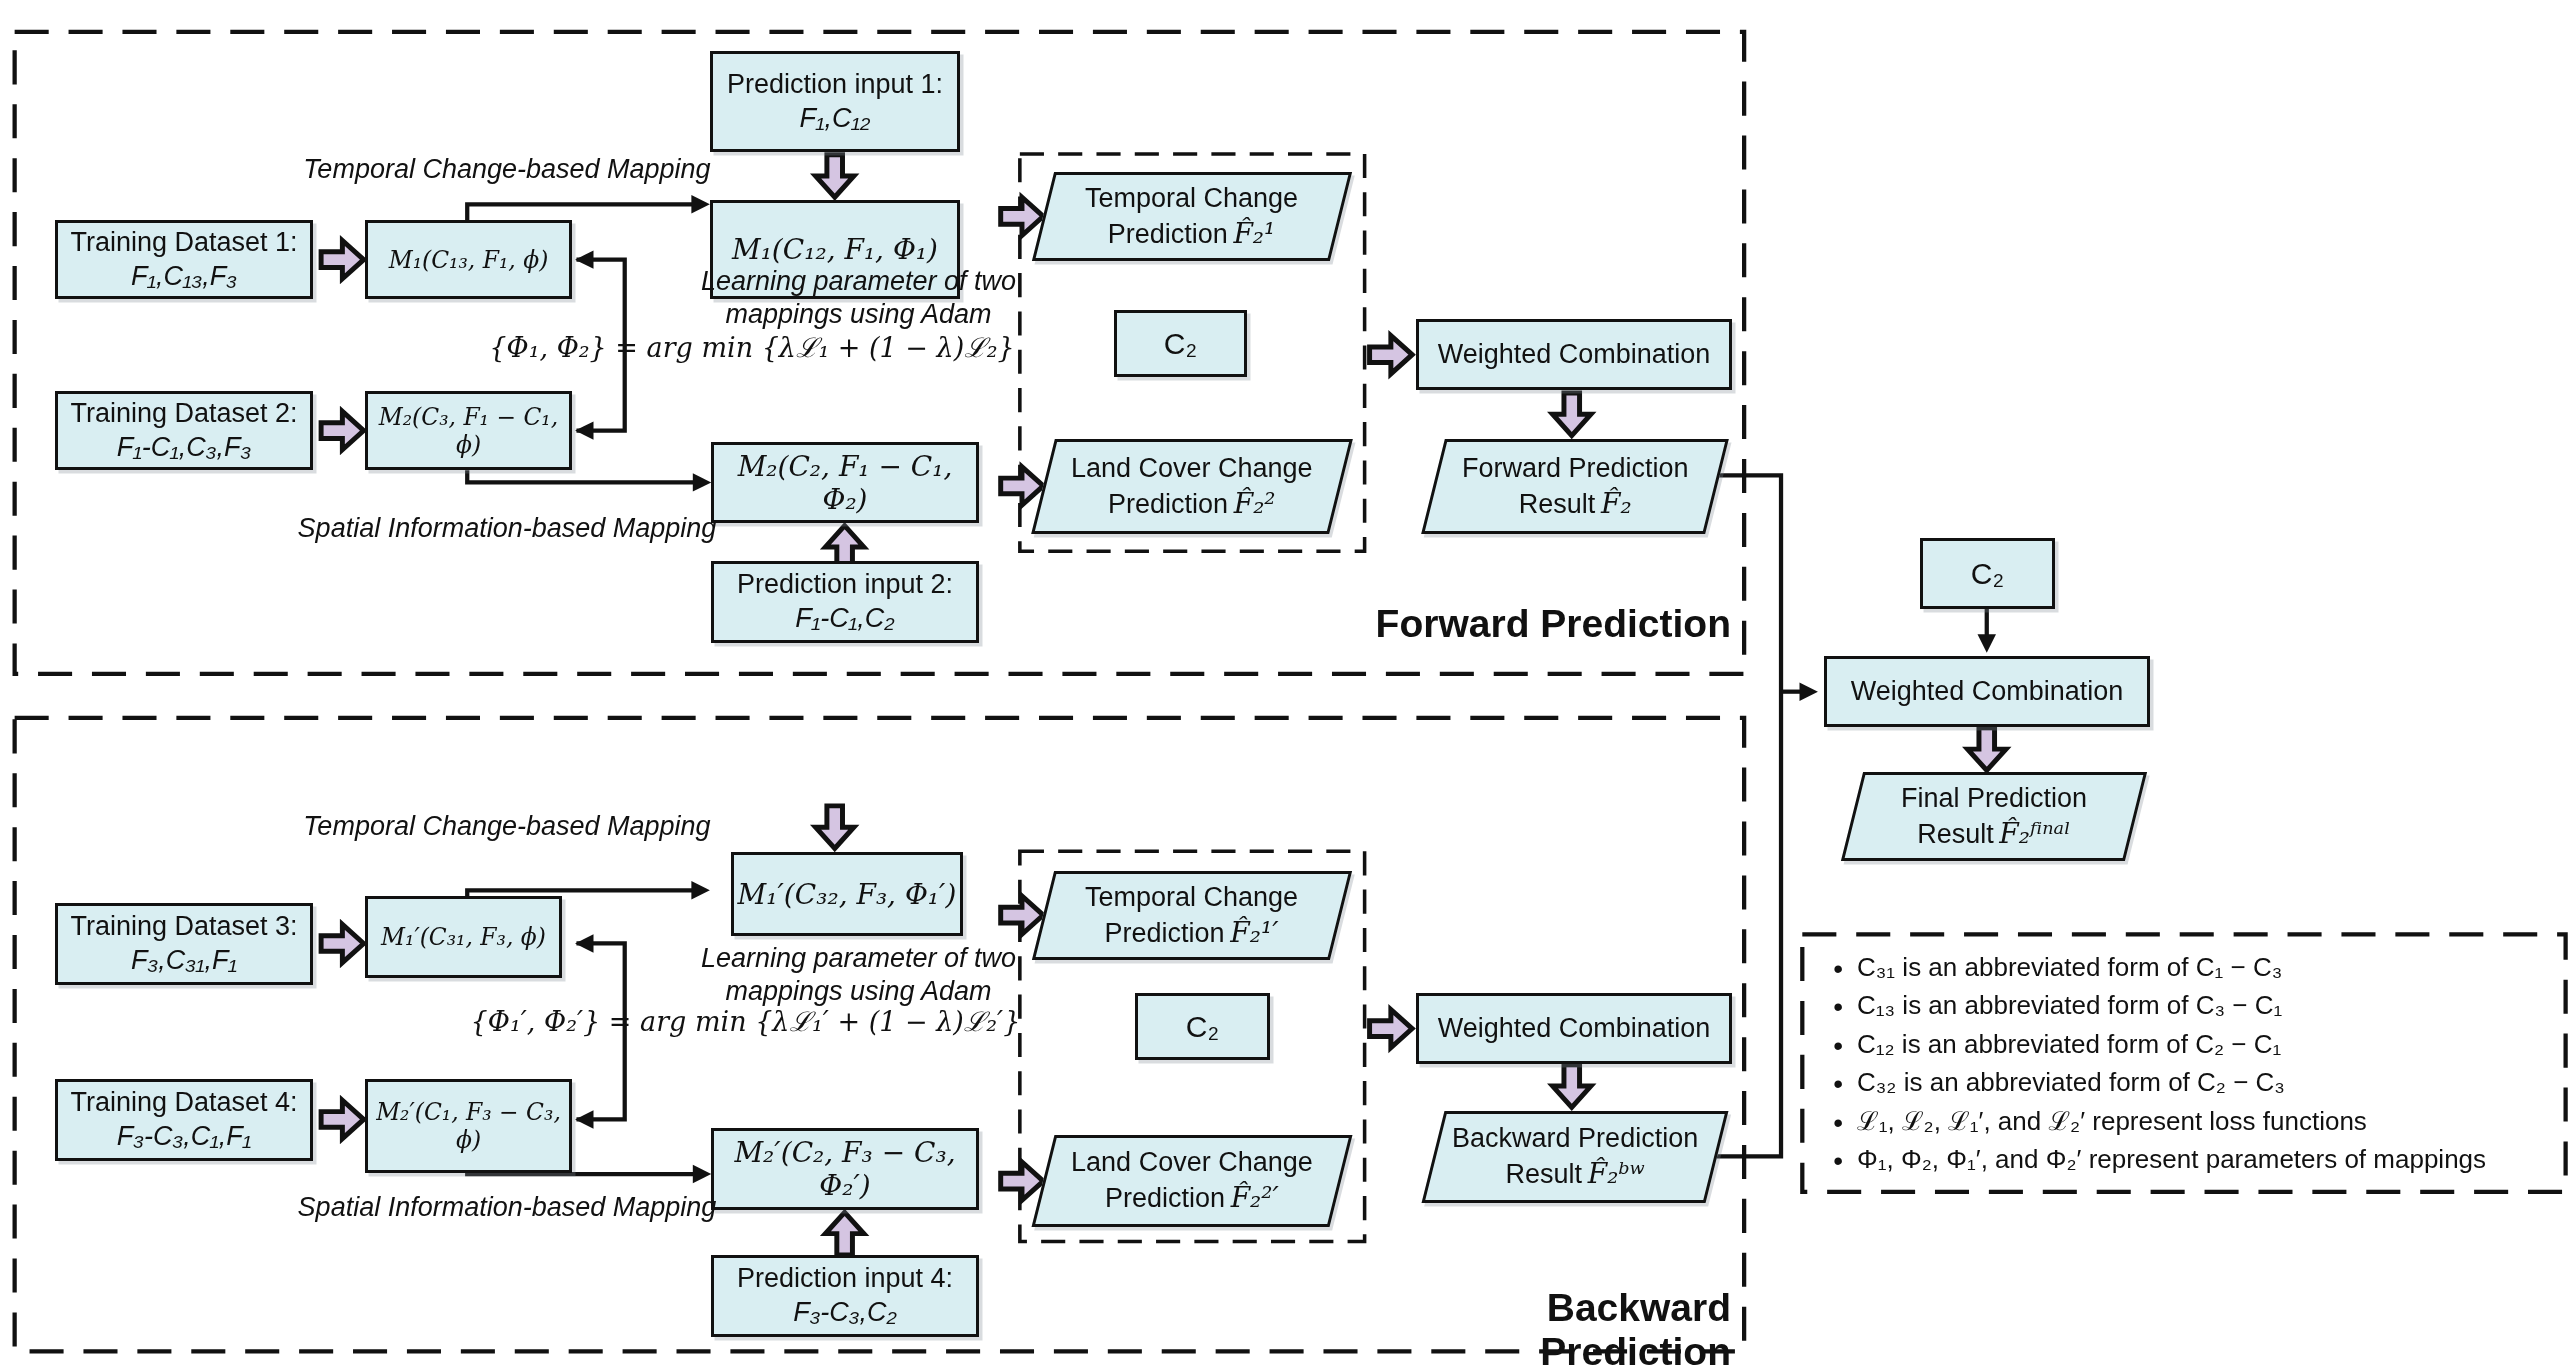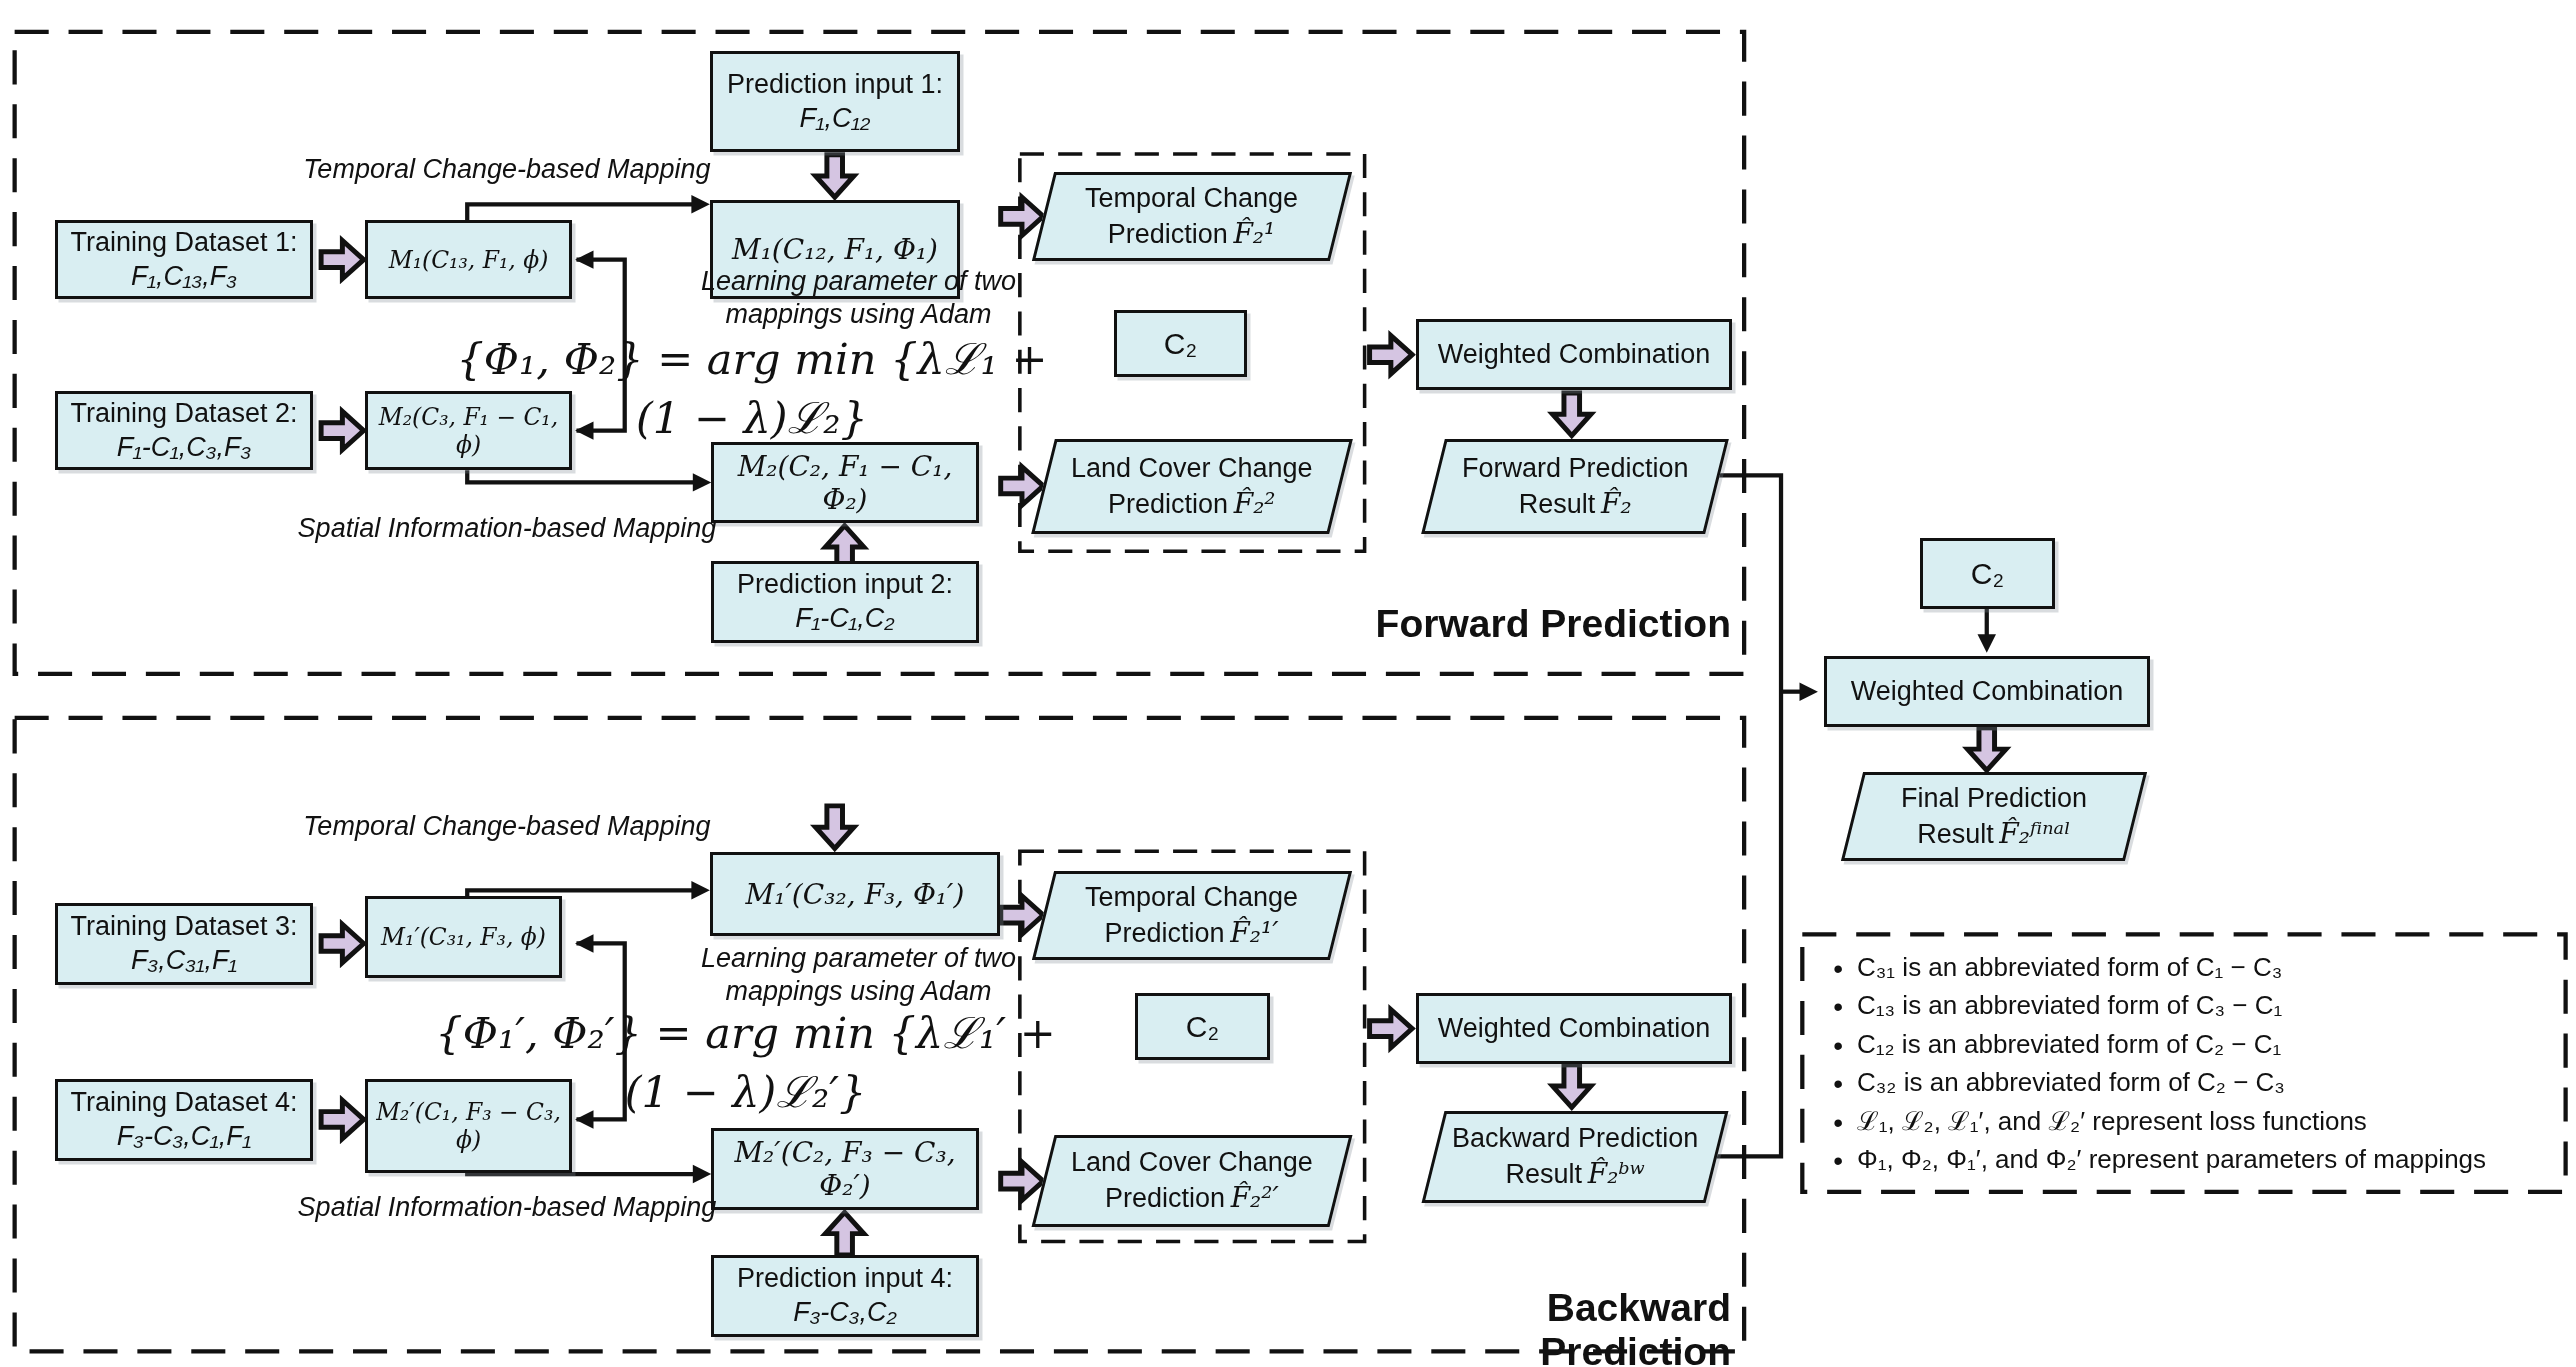--- a/index.html
+++ b/index.html
@@ -18,21 +18,21 @@
   .plain{font-size:30px;}
 
   .para{position:absolute;background:#d9eef2;border:3.5px solid #111;box-sizing:border-box;
         transform:skewX(-14deg);display:flex;align-items:center;justify-content:center;
         box-shadow:3.5px 3.5px 0 rgba(130,140,150,0.30);}
   .para .inner{transform:skewX(14deg);text-align:center;font-size:27px;line-height:1.3;}
   .sym{font-family:"DejaVu Serif",serif;font-style:italic;font-size:28px;margin-left:5.7px;}
 
   .lbl{position:absolute;font-style:italic;font-size:27px;text-align:center;line-height:1.22;}
   .formula{position:absolute;font-family:"DejaVu Serif",serif;font-style:italic;
-           font-size:43px;text-align:center;}
+           font-size:27px;text-align:center;}
   .section-title{position:absolute;font-size:39px;font-weight:bold;text-align:right;}
 
   #legend{position:absolute;left:1802px;top:935px;width:764px;height:258px;box-sizing:border-box;}
   #legend ul{margin:0;padding:12.8px 0 0 27px;list-style:none;}
   #legend li{font-size:26px;line-height:1.48;position:relative;padding-left:28px;}
   #legend li::before{content:"\2022";position:absolute;left:4.3px;font-size:28px;}
 </style>
 </head>
 <body>
 
@@ -166,21 +166,21 @@
     <div class="m sm">M₁′(C₃₁, F₃, ϕ)</div>
   </div>
   <div class="box" style="left:55px;top:1079px;width:258px;height:82px">
     <div class="t">Training Dataset 4:</div>
     <div class="d">F₃-C₃,C₁,F₁</div>
   </div>
   <div class="box mathbox" style="left:365px;top:1079px;width:207px;height:94px">
     <div class="m sm">M₂′(C₁, F₃ − C₃, ϕ)</div>
   </div>
 
-  <div class="box mathbox" style="left:710px;top:852px;width:290px;height:84px">
+  <div class="box mathbox" style="left:731px;top:852px;width:232px;height:84px">
     <div class="m">M₁′(C₃₂, F₃, Φ₁′)</div>
   </div>
   <div class="box mathbox" style="left:711px;top:1128px;width:268px;height:82px">
     <div class="m">M₂′(C₂, F₃ − C₃, Φ₂′)</div>
   </div>
   <div class="box" style="left:711px;top:1255px;width:268px;height:82px">
     <div class="t">Prediction input 4:</div>
     <div class="d">F₃-C₃,C₂</div>
   </div>
 

